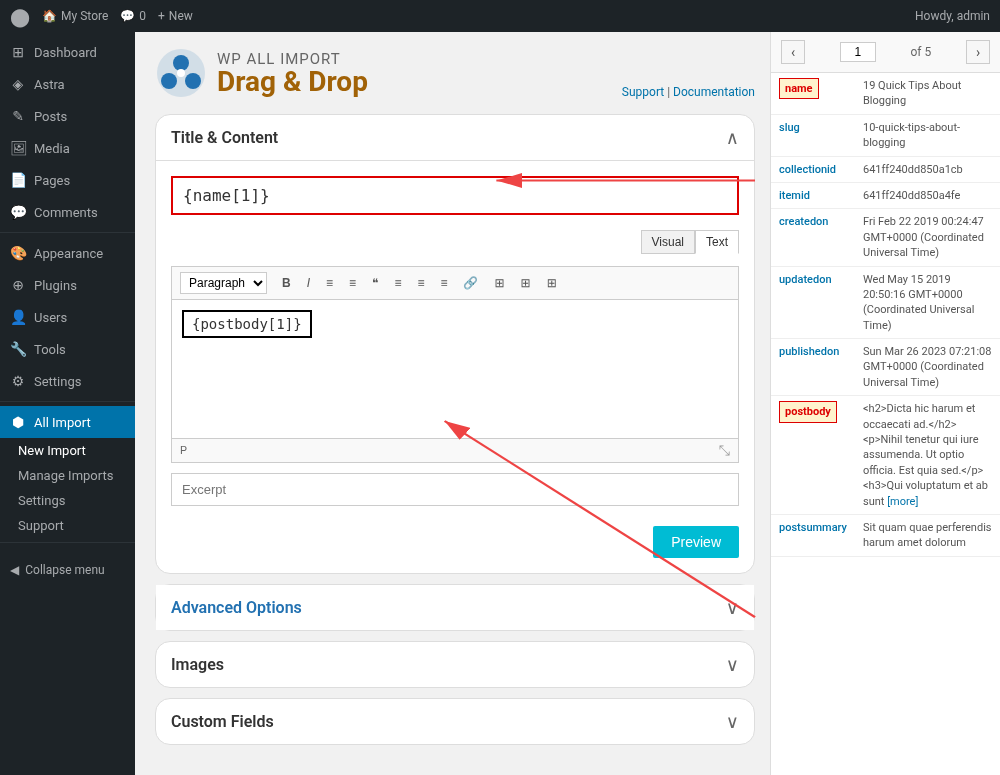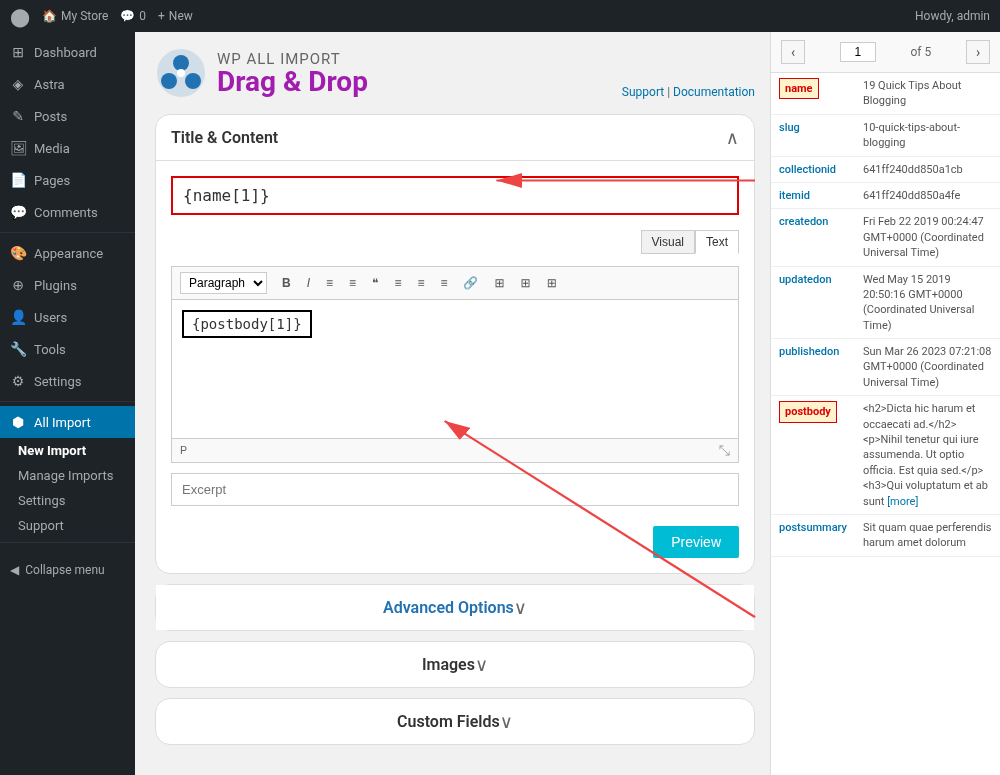--- a/index.html
+++ b/index.html
@@ -49,21 +49,21 @@
     .sidebar-item.active { background: #0073aa; color: #fff; }
     .sidebar-item .icon { font-size: 14px; width: 16px; text-align: center; }
     .sidebar-separator { height: 1px; background: #2c3338; margin: 4px 0; }
     .sidebar-sub-item {
       display: block;
       padding: 5px 10px 5px 18px;
       color: #a7aaad;
       cursor: pointer;
       font-size: 13px;
     }
-    .sidebar-sub-item.active { color: #fff; font-weight: 700; }
+    .sidebar-sub-item.active { color: #fff; font-weight: 400; }
     .collapse-menu {
       display: flex;
       align-items: center;
       gap: 6px;
       padding: 10px 10px;
       color: #a7aaad;
       cursor: pointer;
       font-size: 12px;
       margin-top: 10px;
     }
@@ -89,40 +89,40 @@
       align-items: flex-end;
       justify-content: space-between;
       margin-bottom: 15px;
     }
     .plugin-brand { display: flex; align-items: center; gap: 10px; }
     .plugin-logo {
       width: 52px;
       height: 52px;
     }
     .plugin-title-area .subtitle { font-size: 15px; color: #666; text-transform: uppercase; letter-spacing: 1px; }
-    .plugin-title-area .title { font-size: 28px; font-weight: 700; color: #a21caf; line-height: 1; text-align: right; }
+    .plugin-title-area .title { font-size: 28px; font-weight: 700; color: #a16207; line-height: 1; text-align: right; }
     .plugin-links { font-size: 12px; color: #666; }
     .plugin-links a { color: #0073aa; text-decoration: none; }
 
     
     .section-card {
       background: #fff;
       border: 1px solid #ddd;
       border-radius: 15px;
       margin-bottom: 10px;
     }
     .section-header {
       display: flex;
       align-items: center;
       justify-content: space-between;
       padding: 12px 15px;
       cursor: pointer;
       border-bottom: 1px solid #ddd;
     }
-    .section-header.collapsed { border-bottom: none; justify-content: center; }
+    .section-header.collapsed { border-bottom: none; }
     .section-title { font-size: 16px; font-weight: 600; color: #333; }
     .section-toggle { color: #666; font-size: 18px; }
 
     
     .title-content-body { padding: 15px; }
 
     
     .title-field {
       border: 2px solid #d00;
       padding: 8px 10px;

